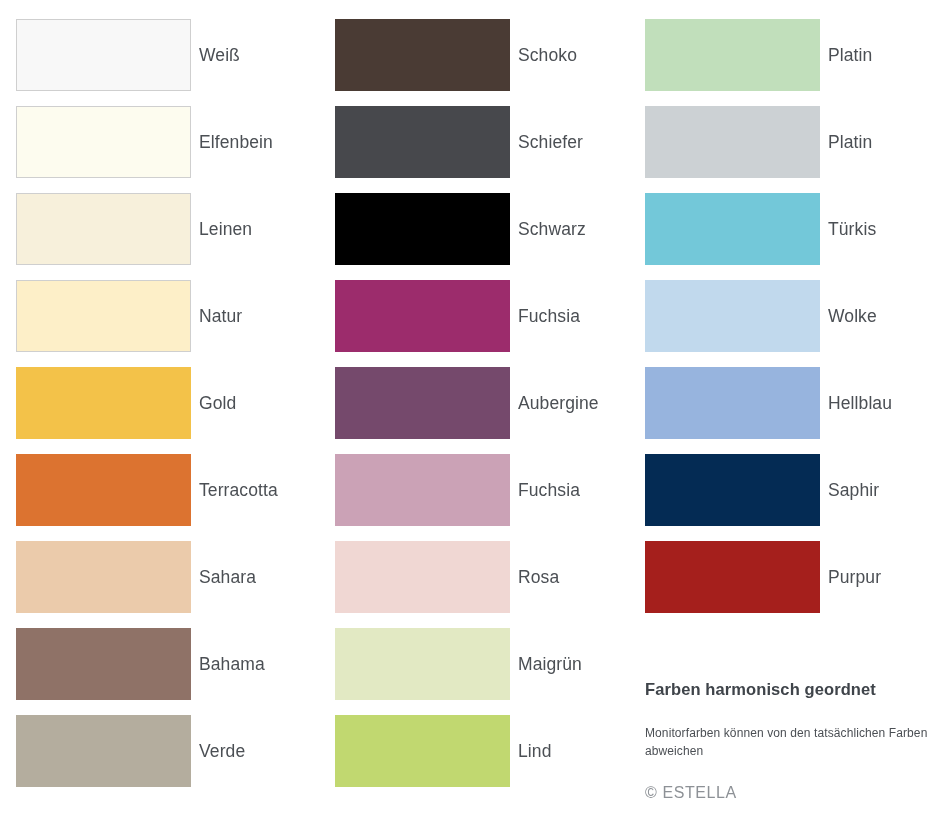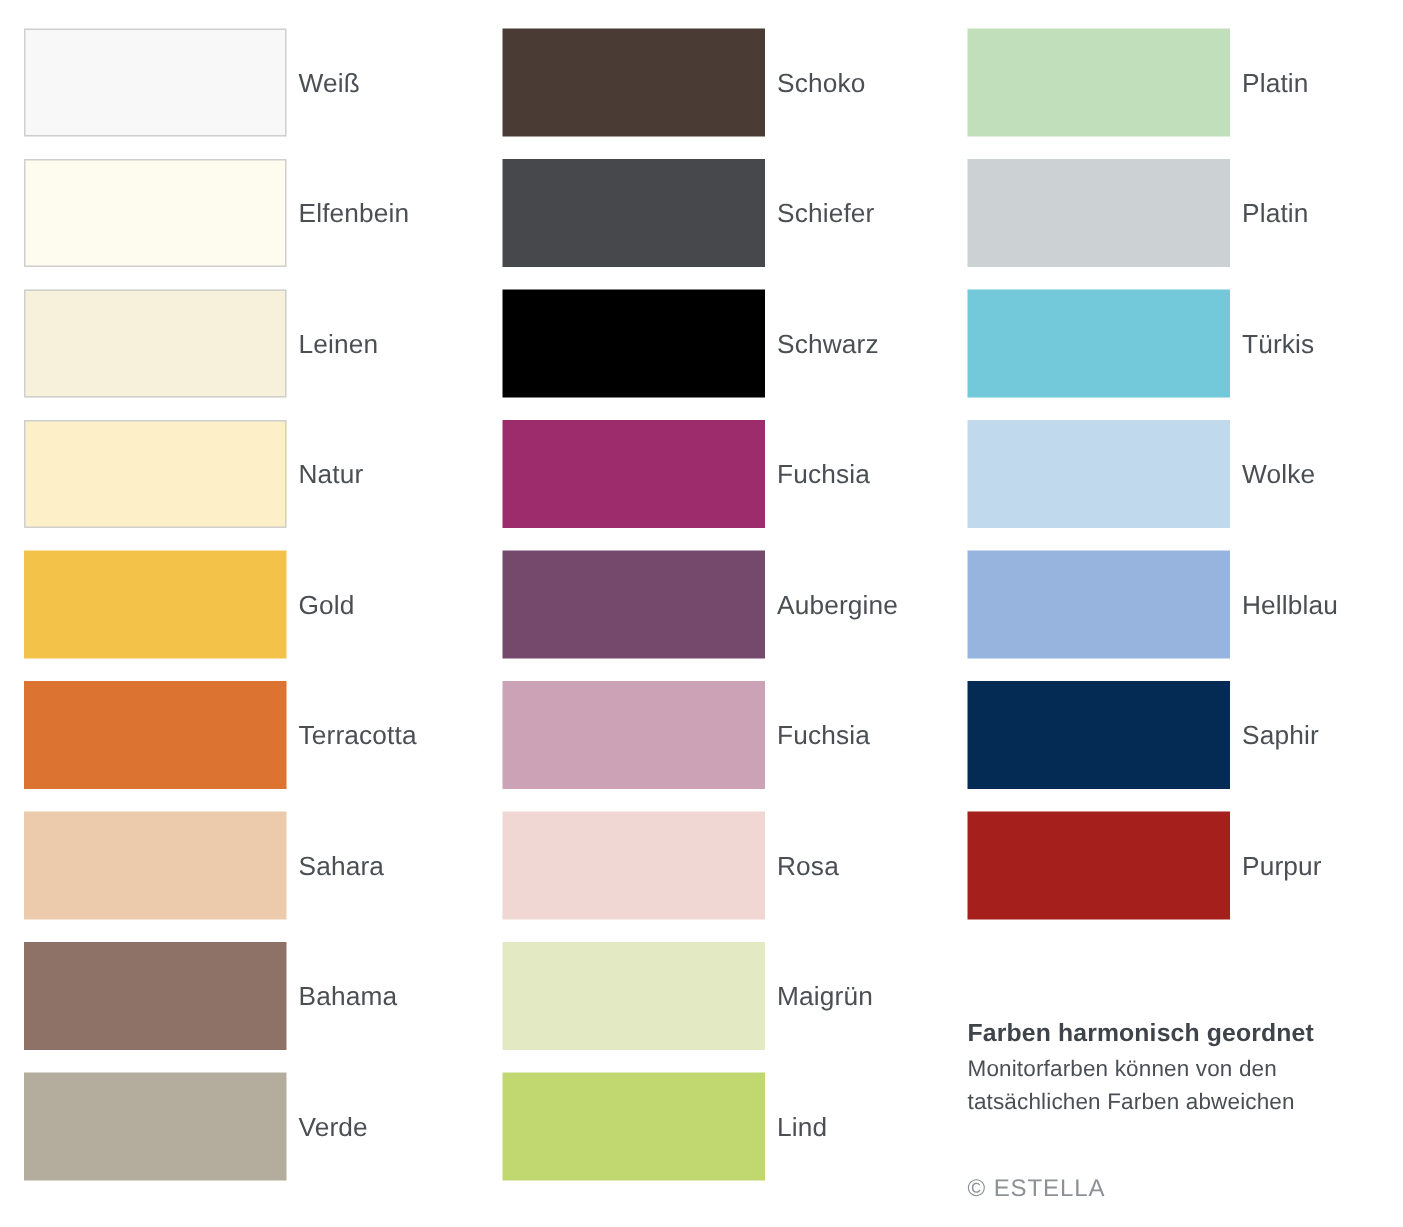--- a/index.html
+++ b/index.html
@@ -67,25 +67,25 @@
     left: 645px;
     top: 680px;
     width: 290px;
   }
 
   #footer-heading {
     font-size: 16.5px;
     font-weight: bold;
     color: #3f444a;
     letter-spacing: 0.1px;
-    margin: 0 0 3px 0;
+    margin: 0 0 26px 0;
   }
 
   #footer-disclaimer {
-    font-size: 15px;
+    font-size: 12px;
     color: #4b4f54;
     line-height: 1.48;
     letter-spacing: 0.1px;
     margin: 0;
   }
 
   #copyright {
     position: absolute;
     left: 645px;
     top: 784px;

